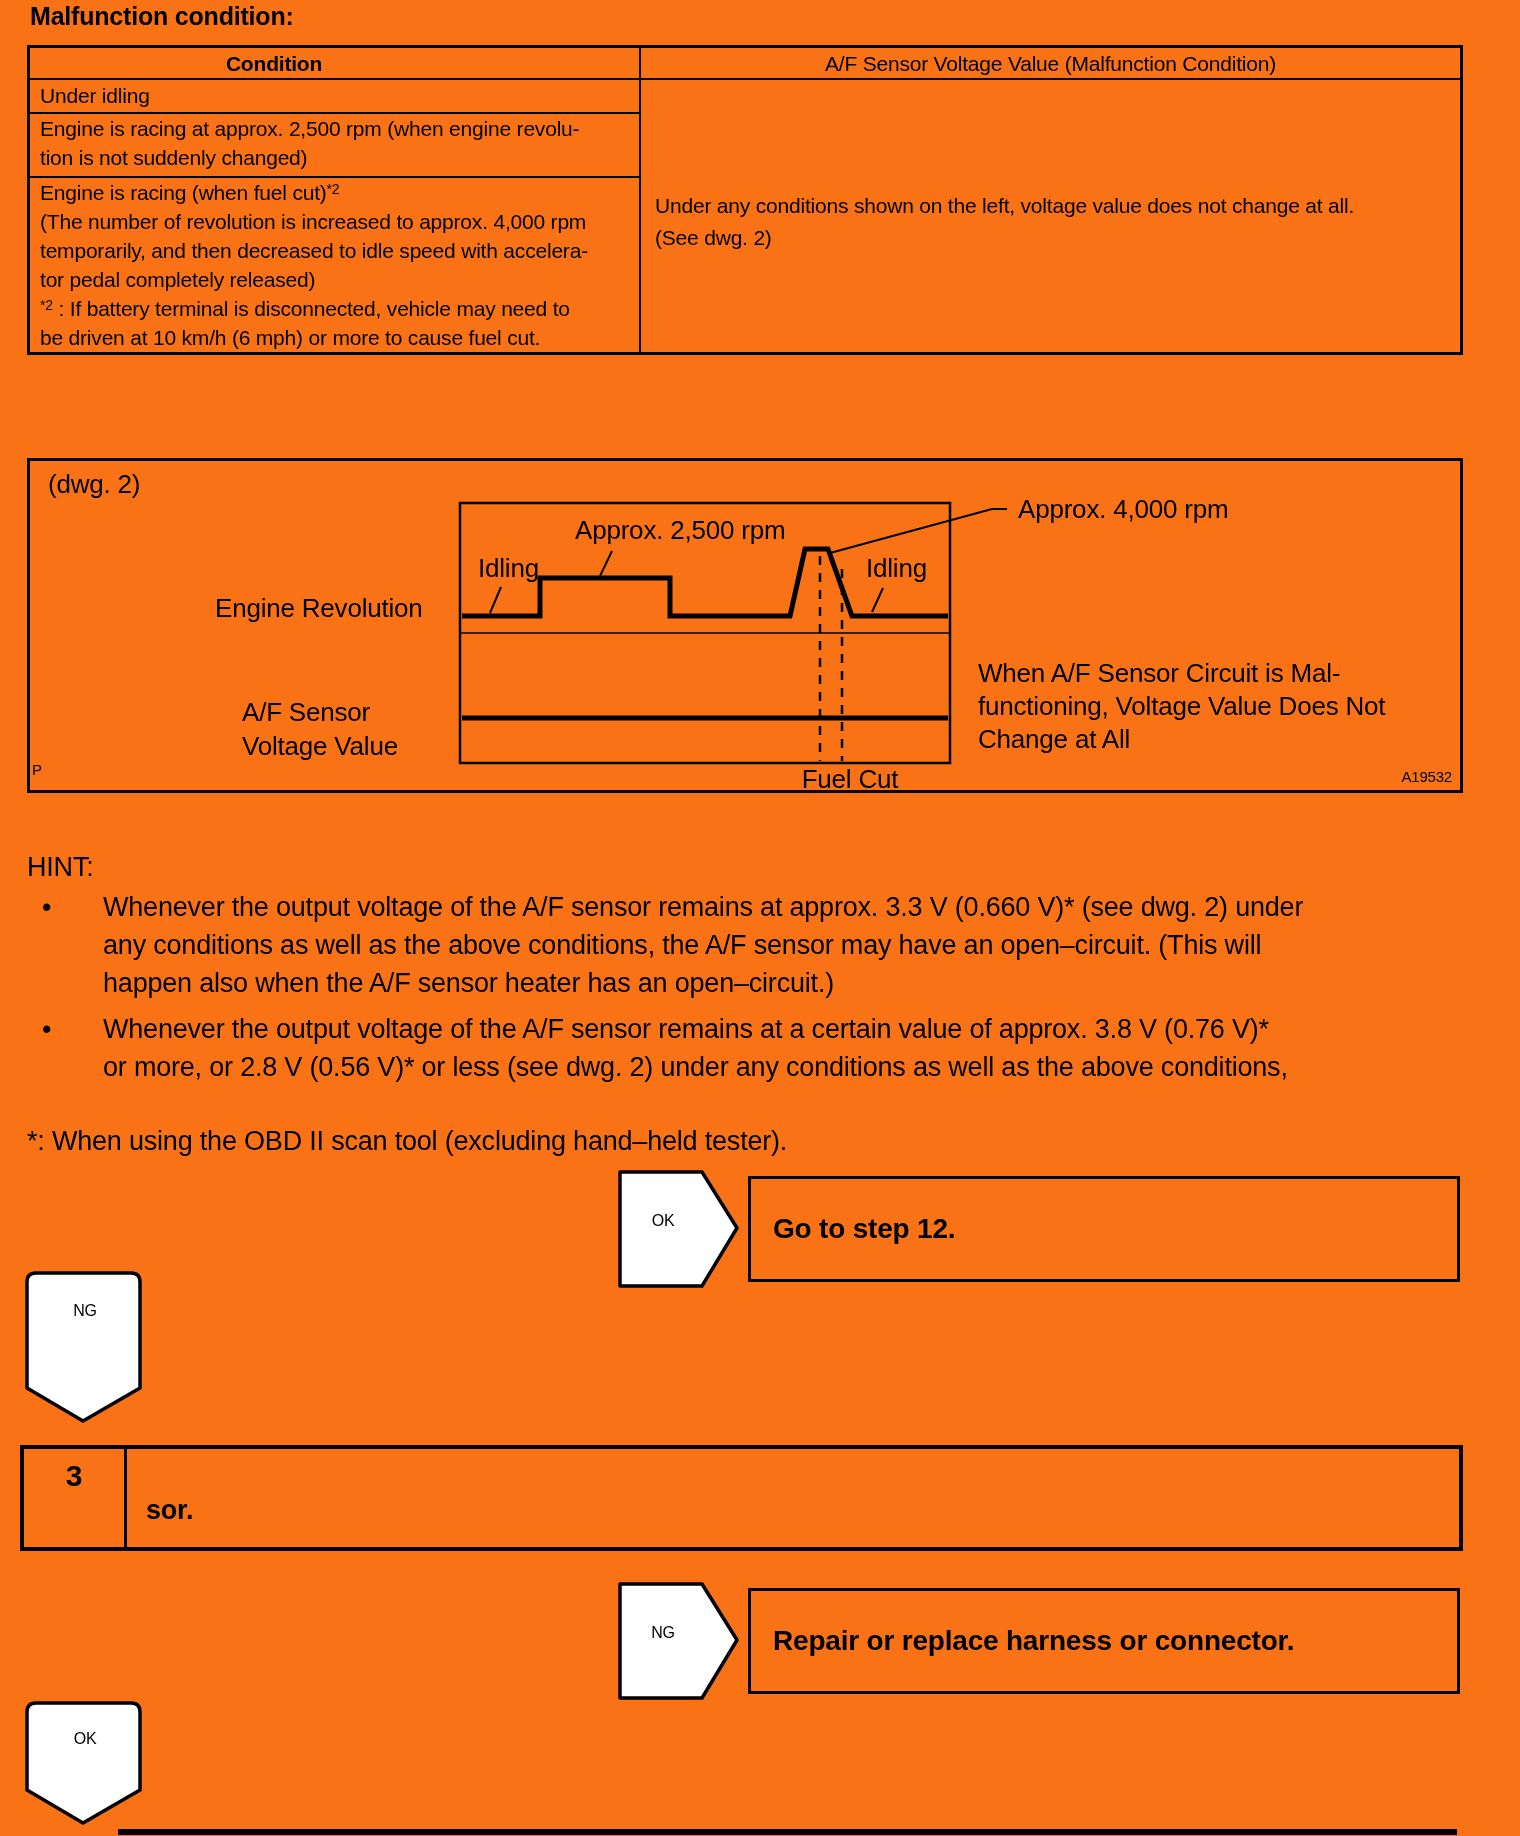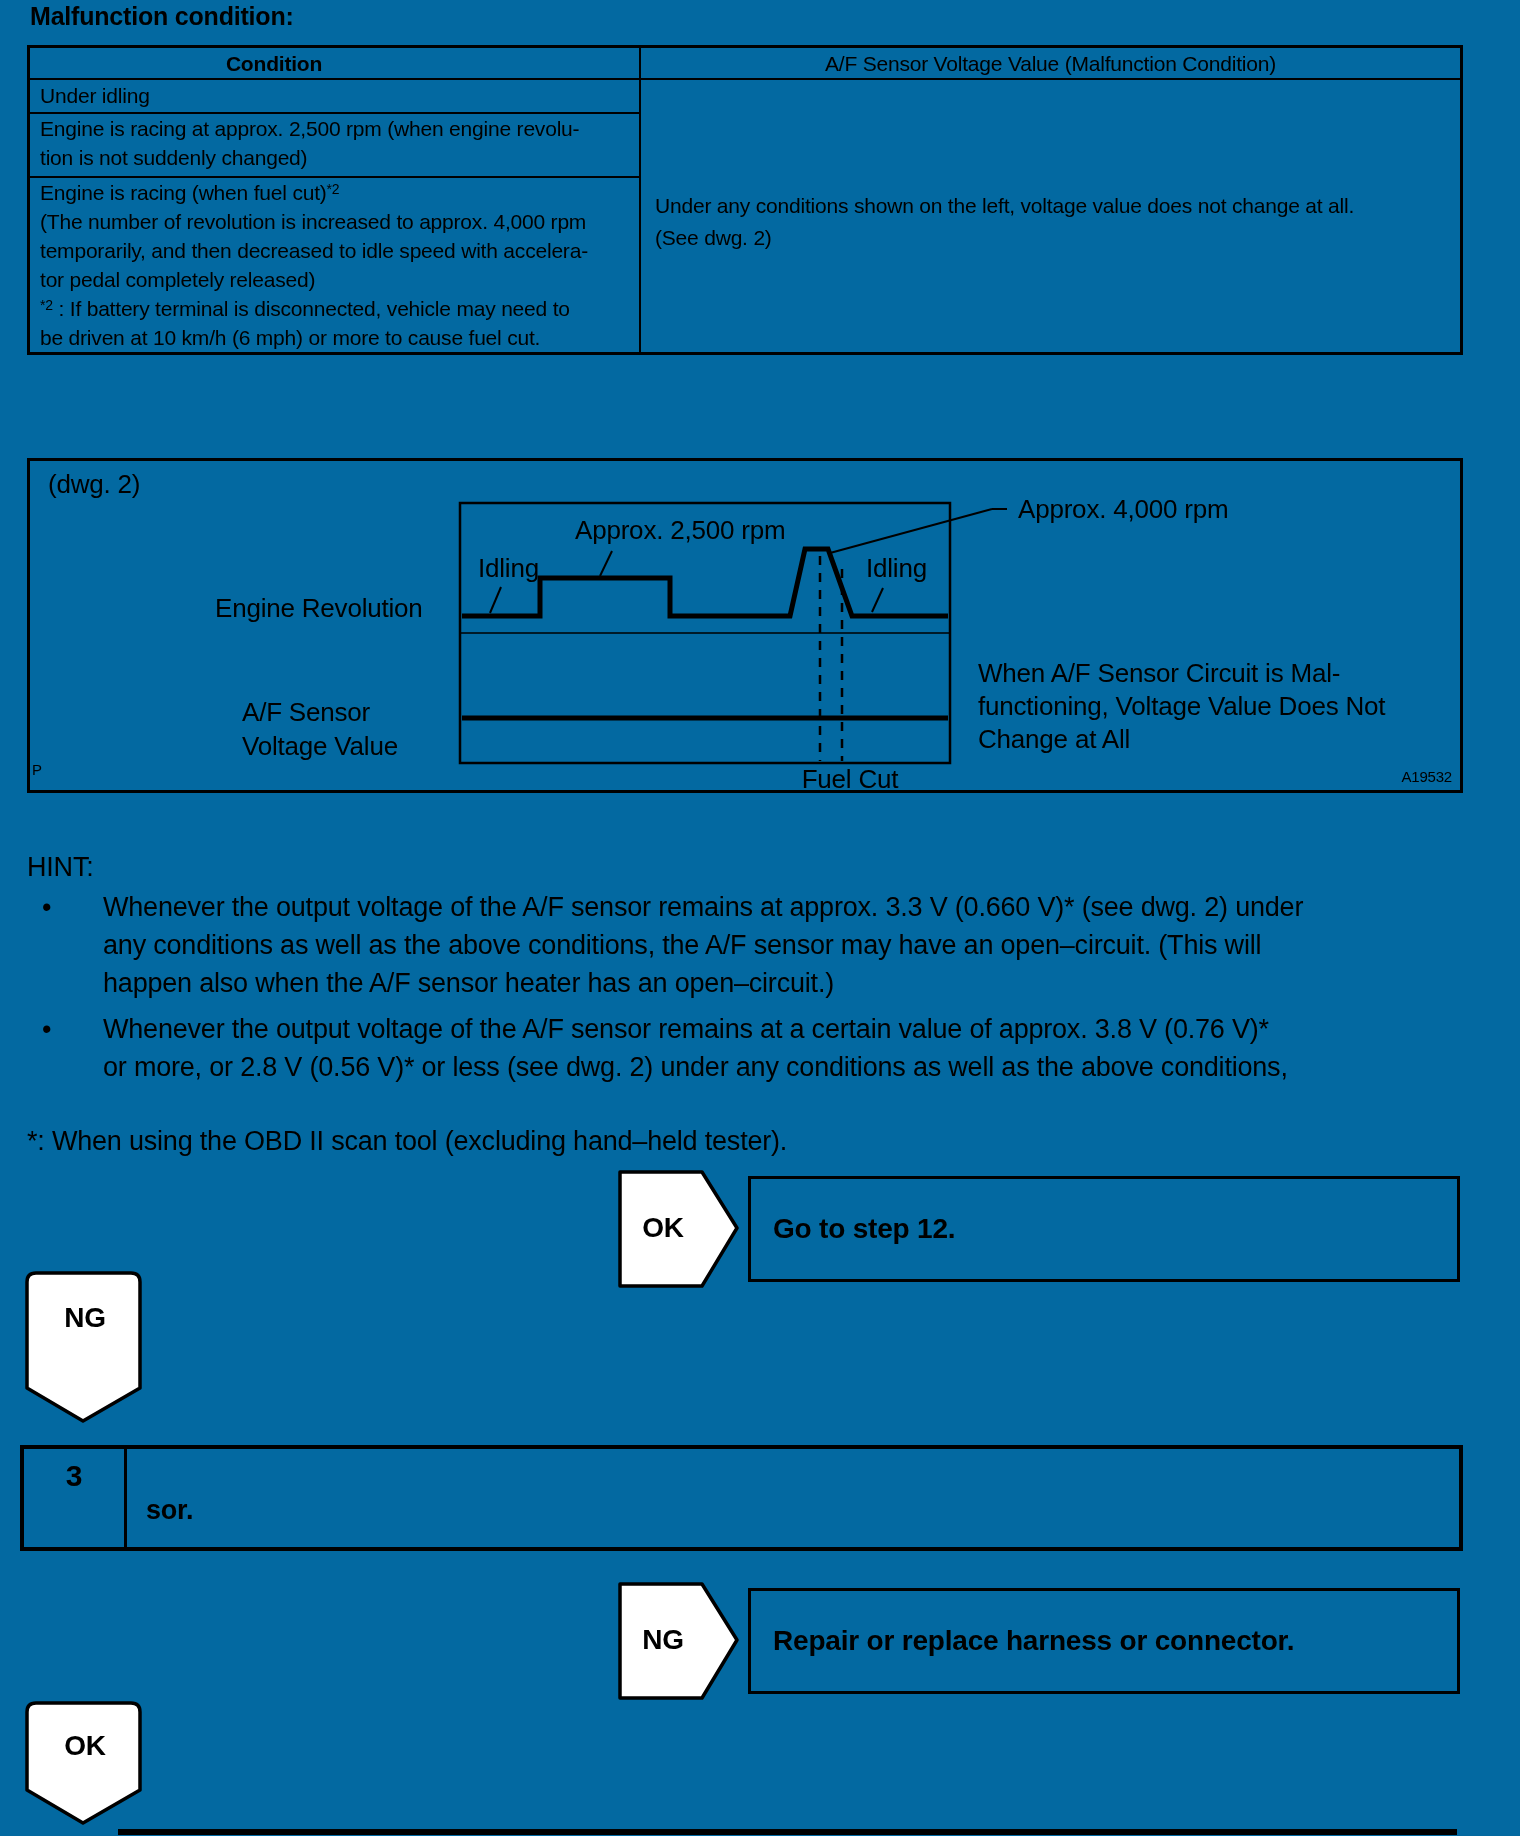--- a/index.html
+++ b/index.html
@@ -1,16 +1,16 @@
 <!DOCTYPE html>
 <html><head>
 <meta charset="utf-8">
 <style>
   html,body{margin:0;padding:0;background:#fff;}
-  #page{position:relative;width:1520px;height:1836px;background:#0369a1;color:#000;
+  #page{position:relative;width:1520px;height:1836px;background:#f97316;color:#000;
         font-family:"Liberation Sans",sans-serif;overflow:hidden;letter-spacing:-0.2px;}
   .abs{position:absolute;white-space:nowrap;}
   
   .title{left:30px;top:2px;font-size:25px;font-weight:bold;}
   
   .tbl{position:absolute;left:27px;top:45px;width:1430px;height:304px;border:3px solid #000;font-size:21px;}
   .tbl .vline{position:absolute;left:609px;top:0;width:2px;height:100%;background:#000;}
   .tbl .hline{position:absolute;background:#000;height:2px;}
   .tbl .hdr{position:absolute;top:4px;text-align:center;}
   .cellline{position:absolute;white-space:nowrap;}
@@ -19,21 +19,21 @@
   .dia{position:absolute;left:27px;top:458px;width:1430px;height:329px;border:3px solid #000;font-size:26px;}
   .dia svg{position:absolute;left:0;top:0;}
   .dia .lbl{position:absolute;white-space:nowrap;}
   .dia .small{font-size:15px;}
   .note{line-height:33px;}
   
   .hint-line{font-size:27px;}
   
   .resultbox{position:absolute;border:3px solid #000;display:flex;align-items:center;}
   .resultbox .txt{font-size:28px;font-weight:bold;padding-left:22px;white-space:nowrap;}
-  .arrowlabel{position:absolute;font-size:28px;font-weight:bold;text-align:center;}
+  .arrowlabel{position:absolute;font-size:16px;font-weight:normal;text-align:center;}
   .stepbar{position:absolute;left:20px;top:1445px;width:1435px;height:98px;border:4px solid #000;}
   .stepbar .vdiv{position:absolute;left:100px;top:0;width:3px;height:100%;background:#000;}
   .stepbar .num{position:absolute;left:0;top:10px;width:100px;text-align:center;font-size:30px;font-weight:bold;}
   .stepbar .line{position:absolute;left:122px;font-size:27px;font-weight:bold;white-space:nowrap;}
   .botline{position:absolute;left:118px;top:1829px;width:1339px;height:6px;background:#000;}
 </style>
 </head>
 <body>
 
 <div id="page">

